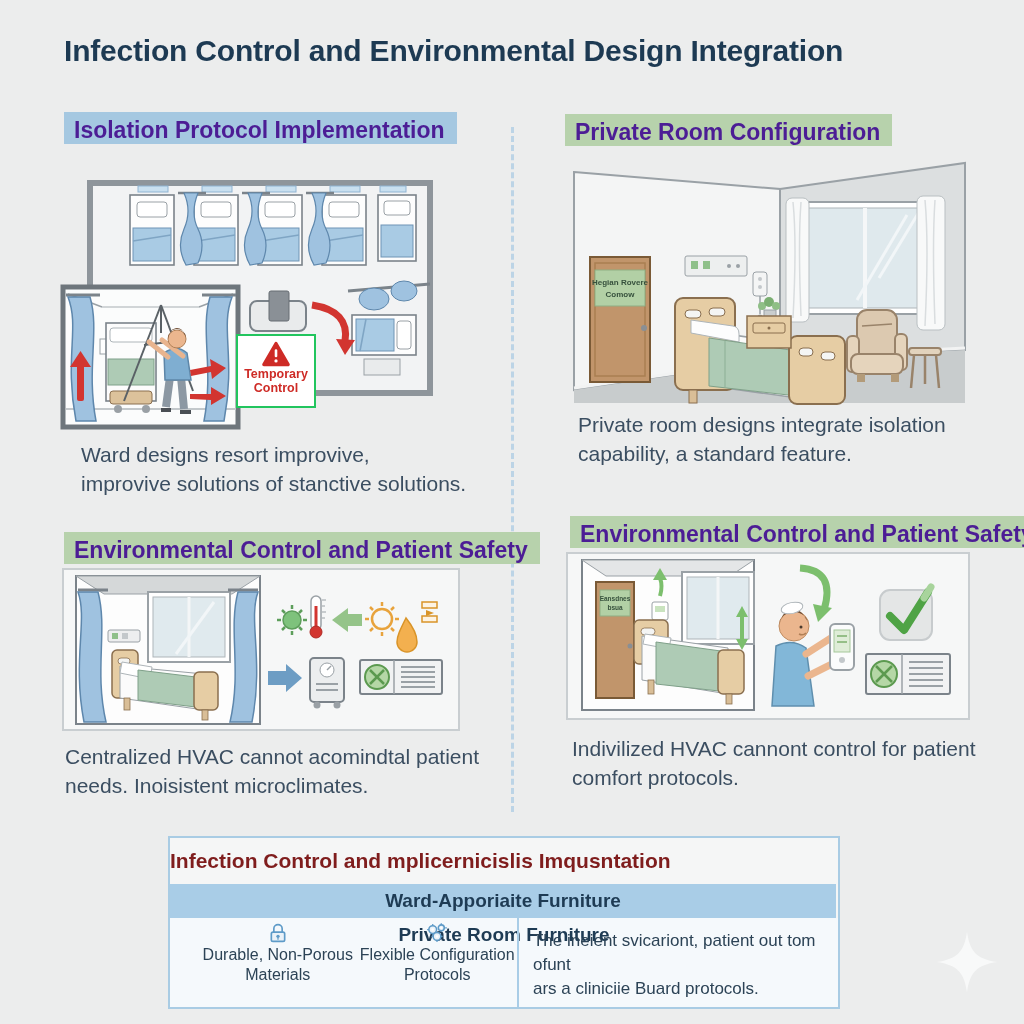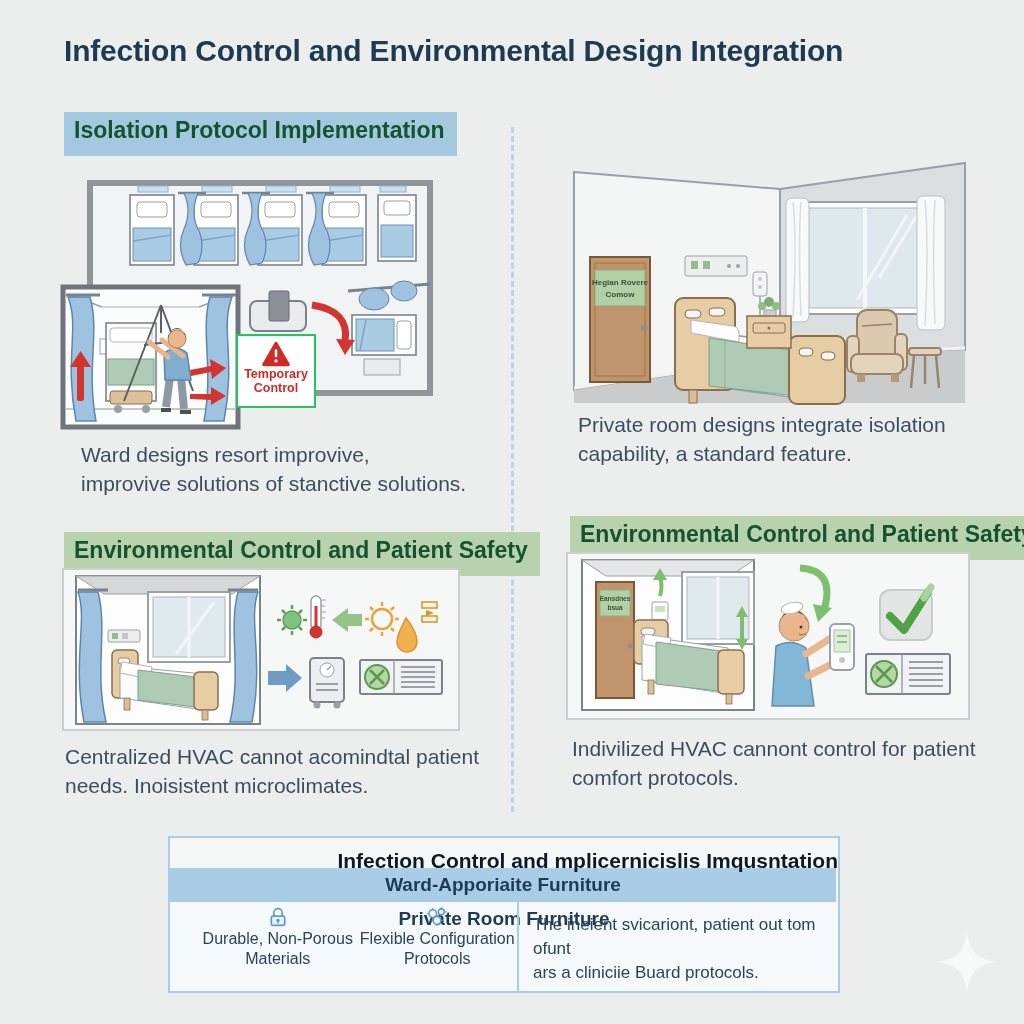--- a/index.html
+++ b/index.html
@@ -1,31 +1,31 @@
 <!DOCTYPE html>
 <html><head>
 <meta charset="utf-8">
 <style>
   html,body{margin:0;padding:0;}
   body{width:1024px;height:1024px;background:#ECEDED;font-family:"Liberation Sans",sans-serif;}
   .canvas{position:relative;width:1024px;height:1024px;background:#ECEDED;overflow:hidden;}
   .title{position:absolute;left:64px;top:34px;font-size:30px;font-weight:bold;color:#1D3A53;letter-spacing:-0.2px;}
   .divider{position:absolute;left:511px;top:127px;height:685px;width:0;border-left:3px dashed #BCD4E6;}
-  .hdr{position:absolute;font-weight:bold;font-size:23px;color:#14532d;padding:5px 12px 12px 10px;white-space:nowrap;}
+  .hdr{position:absolute;font-weight:bold;font-size:23px;color:#4c1d95;padding:5px 12px 0 10px;white-space:nowrap;}
   .hdr.blue{background:#A5C8E1;}
   .hdr.green{background:#B7D2AC;}
   .caption{position:absolute;font-size:21px;color:#3B4E61;line-height:29px;}
   .illus{position:absolute;}
   .illus svg{display:block;}
   .panel{background:#F6F7F7;border:2px solid #C9CED1;}
   .barrier-card{position:absolute;left:176px;top:171px;width:76px;height:70px;background:#FFFFFF;border:2px solid #22c55e;display:flex;flex-direction:column;align-items:center;justify-content:flex-start;}
   .barrier-card svg{width:30px;height:26px;margin-top:5px;}
   .bc-line{font-size:12.5px;line-height:14px;font-weight:bold;color:#CE2B26;}
   .table{position:absolute;left:168px;top:836px;width:672px;border:2px solid #A9CCE4;background:#F6F7F7;box-sizing:border-box;}
-  .t-title{height:30px;line-height:46px;text-align:right;font-weight:bold;font-size:21px;color:#0f172a;background:#F5F6F6;}
+  .t-title{height:46px;line-height:46px;text-align:left;font-weight:bold;font-size:21px;color:#7f1d1d;background:#F5F6F6;}
   .t-head{display:flex;height:34px;background:#A9CDE7;flex-direction:column;}
   .t-h{flex:1;text-align:center;font-weight:bold;font-size:19px;color:#1E3B54;line-height:34px;}
   .t-h.c1{border-right:2px solid #F5F6F6;}
   .t-body{display:flex;background:#F5F9FC;padding-left:28px;}
   .t-cell-left{width:50%;display:flex;border-right:2px solid #A9CDE7;padding:4px 0 6px 0;}
   .t-item{flex:1;text-align:center;font-size:16px;color:#2C4356;line-height:20px;}
   .t-icon{height:22px;display:block;margin:0 auto 1px auto;}
   .t-cell-right{width:50%;box-sizing:border-box;padding:11px 6px 6px 14px;font-size:17px;color:#2C4356;line-height:24px;}
   .sparkle{position:absolute;left:935px;top:930px;}
 </style>
@@ -270,20 +270,21 @@
           </g>
       </g>
     </svg>
   </div>
 
   <div class="caption" style="left:65px;top:742px;">
     <div>Centralized HVAC cannot acomindtal patient</div>
     <div>needs. Inoisistent microclimates.</div>
   </div>
 
+  <div class="hdr green" style="left:565px;top:114px;">Private Room Configuration</div>
 
   <div class="illus" style="left:557px;top:160px;width:410px;height:245px;">
     <svg viewBox="0 0 410 245" width="410" height="245">
       <path d="M17 12 L223 29 L223 200 L17 230 Z" fill="#F4F5F5" stroke="#9AA1A6" stroke-width="2"></path>
       <path d="M223 29 L408 3 L408 190 L223 200 Z" fill="#DCDFE0" stroke="#9AA1A6" stroke-width="2"></path>
       <path d="M17 230 L223 200 L408 190 L408 243 L17 243 Z" fill="#C8CCCD"></path>
       <path d="M17 228 L223 198 L408 188" fill="none" stroke="#F2F3F3" stroke-width="3"></path>
       <g>
         <rect x="33" y="97" width="60" height="125" fill="#C1956B" stroke="#7A5A36" stroke-width="2"></rect>
         <rect x="38" y="103" width="50" height="113" fill="none" stroke="#A97F52" stroke-width="1.5"></rect>

